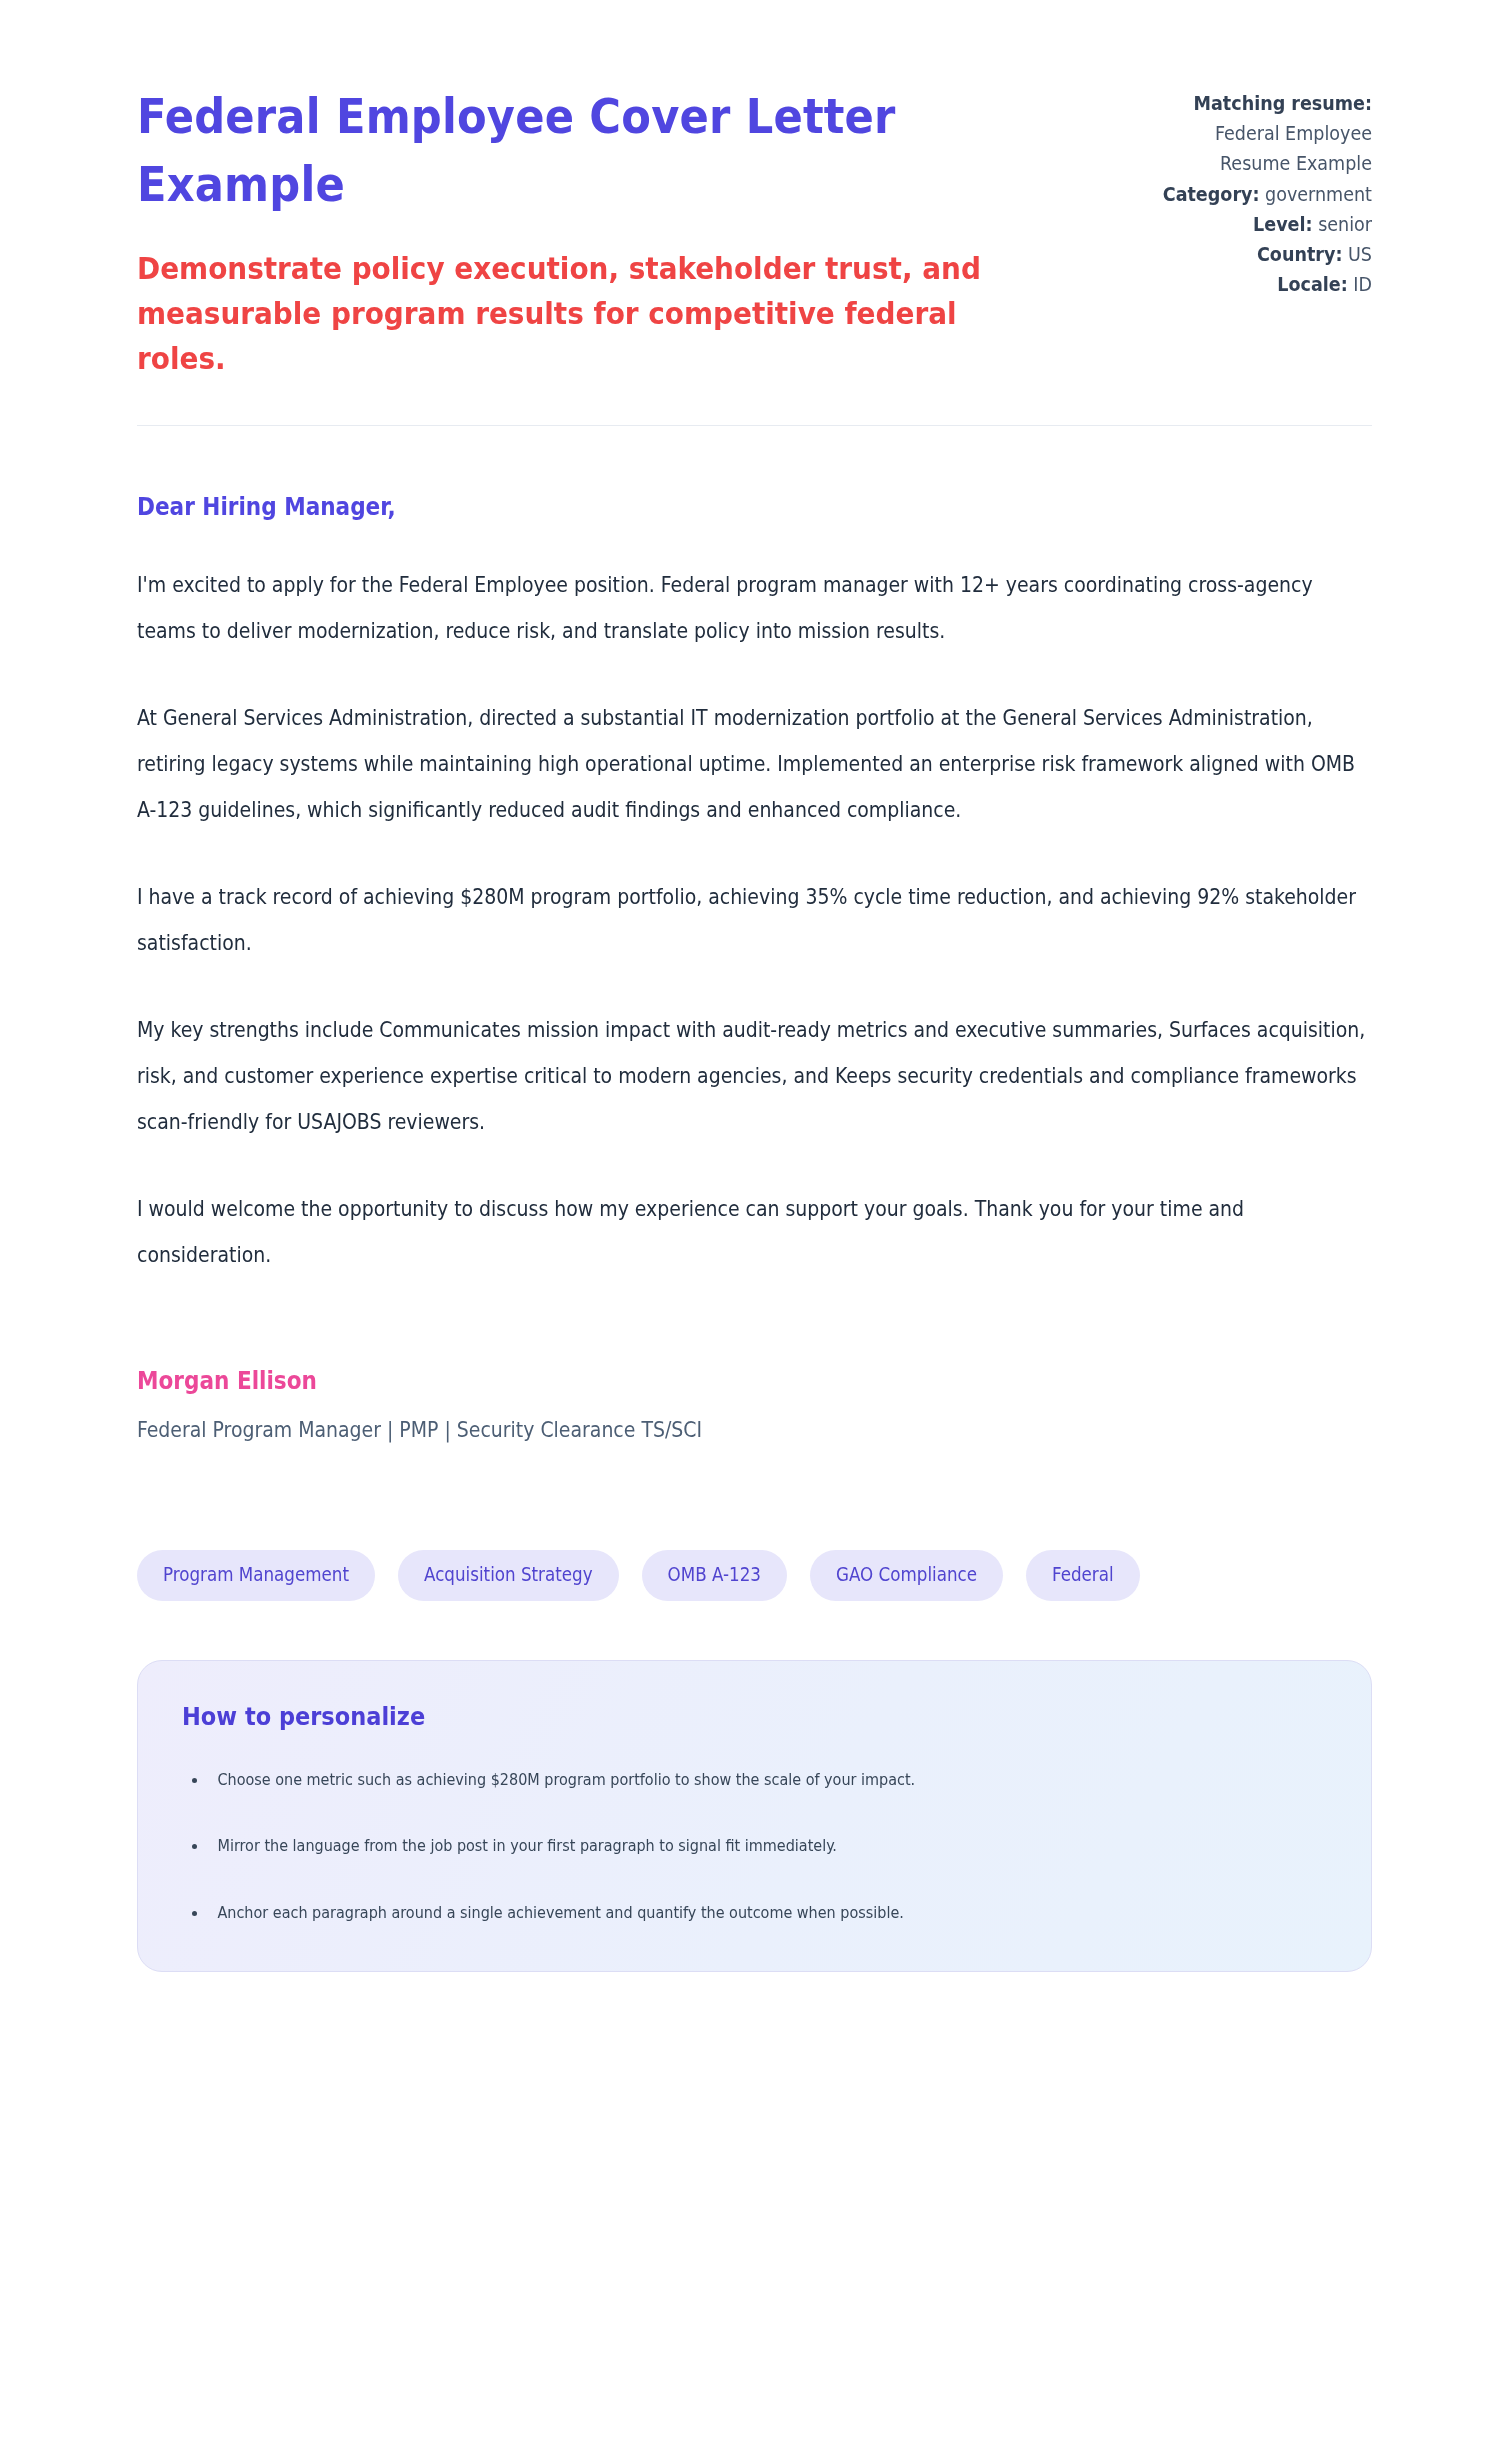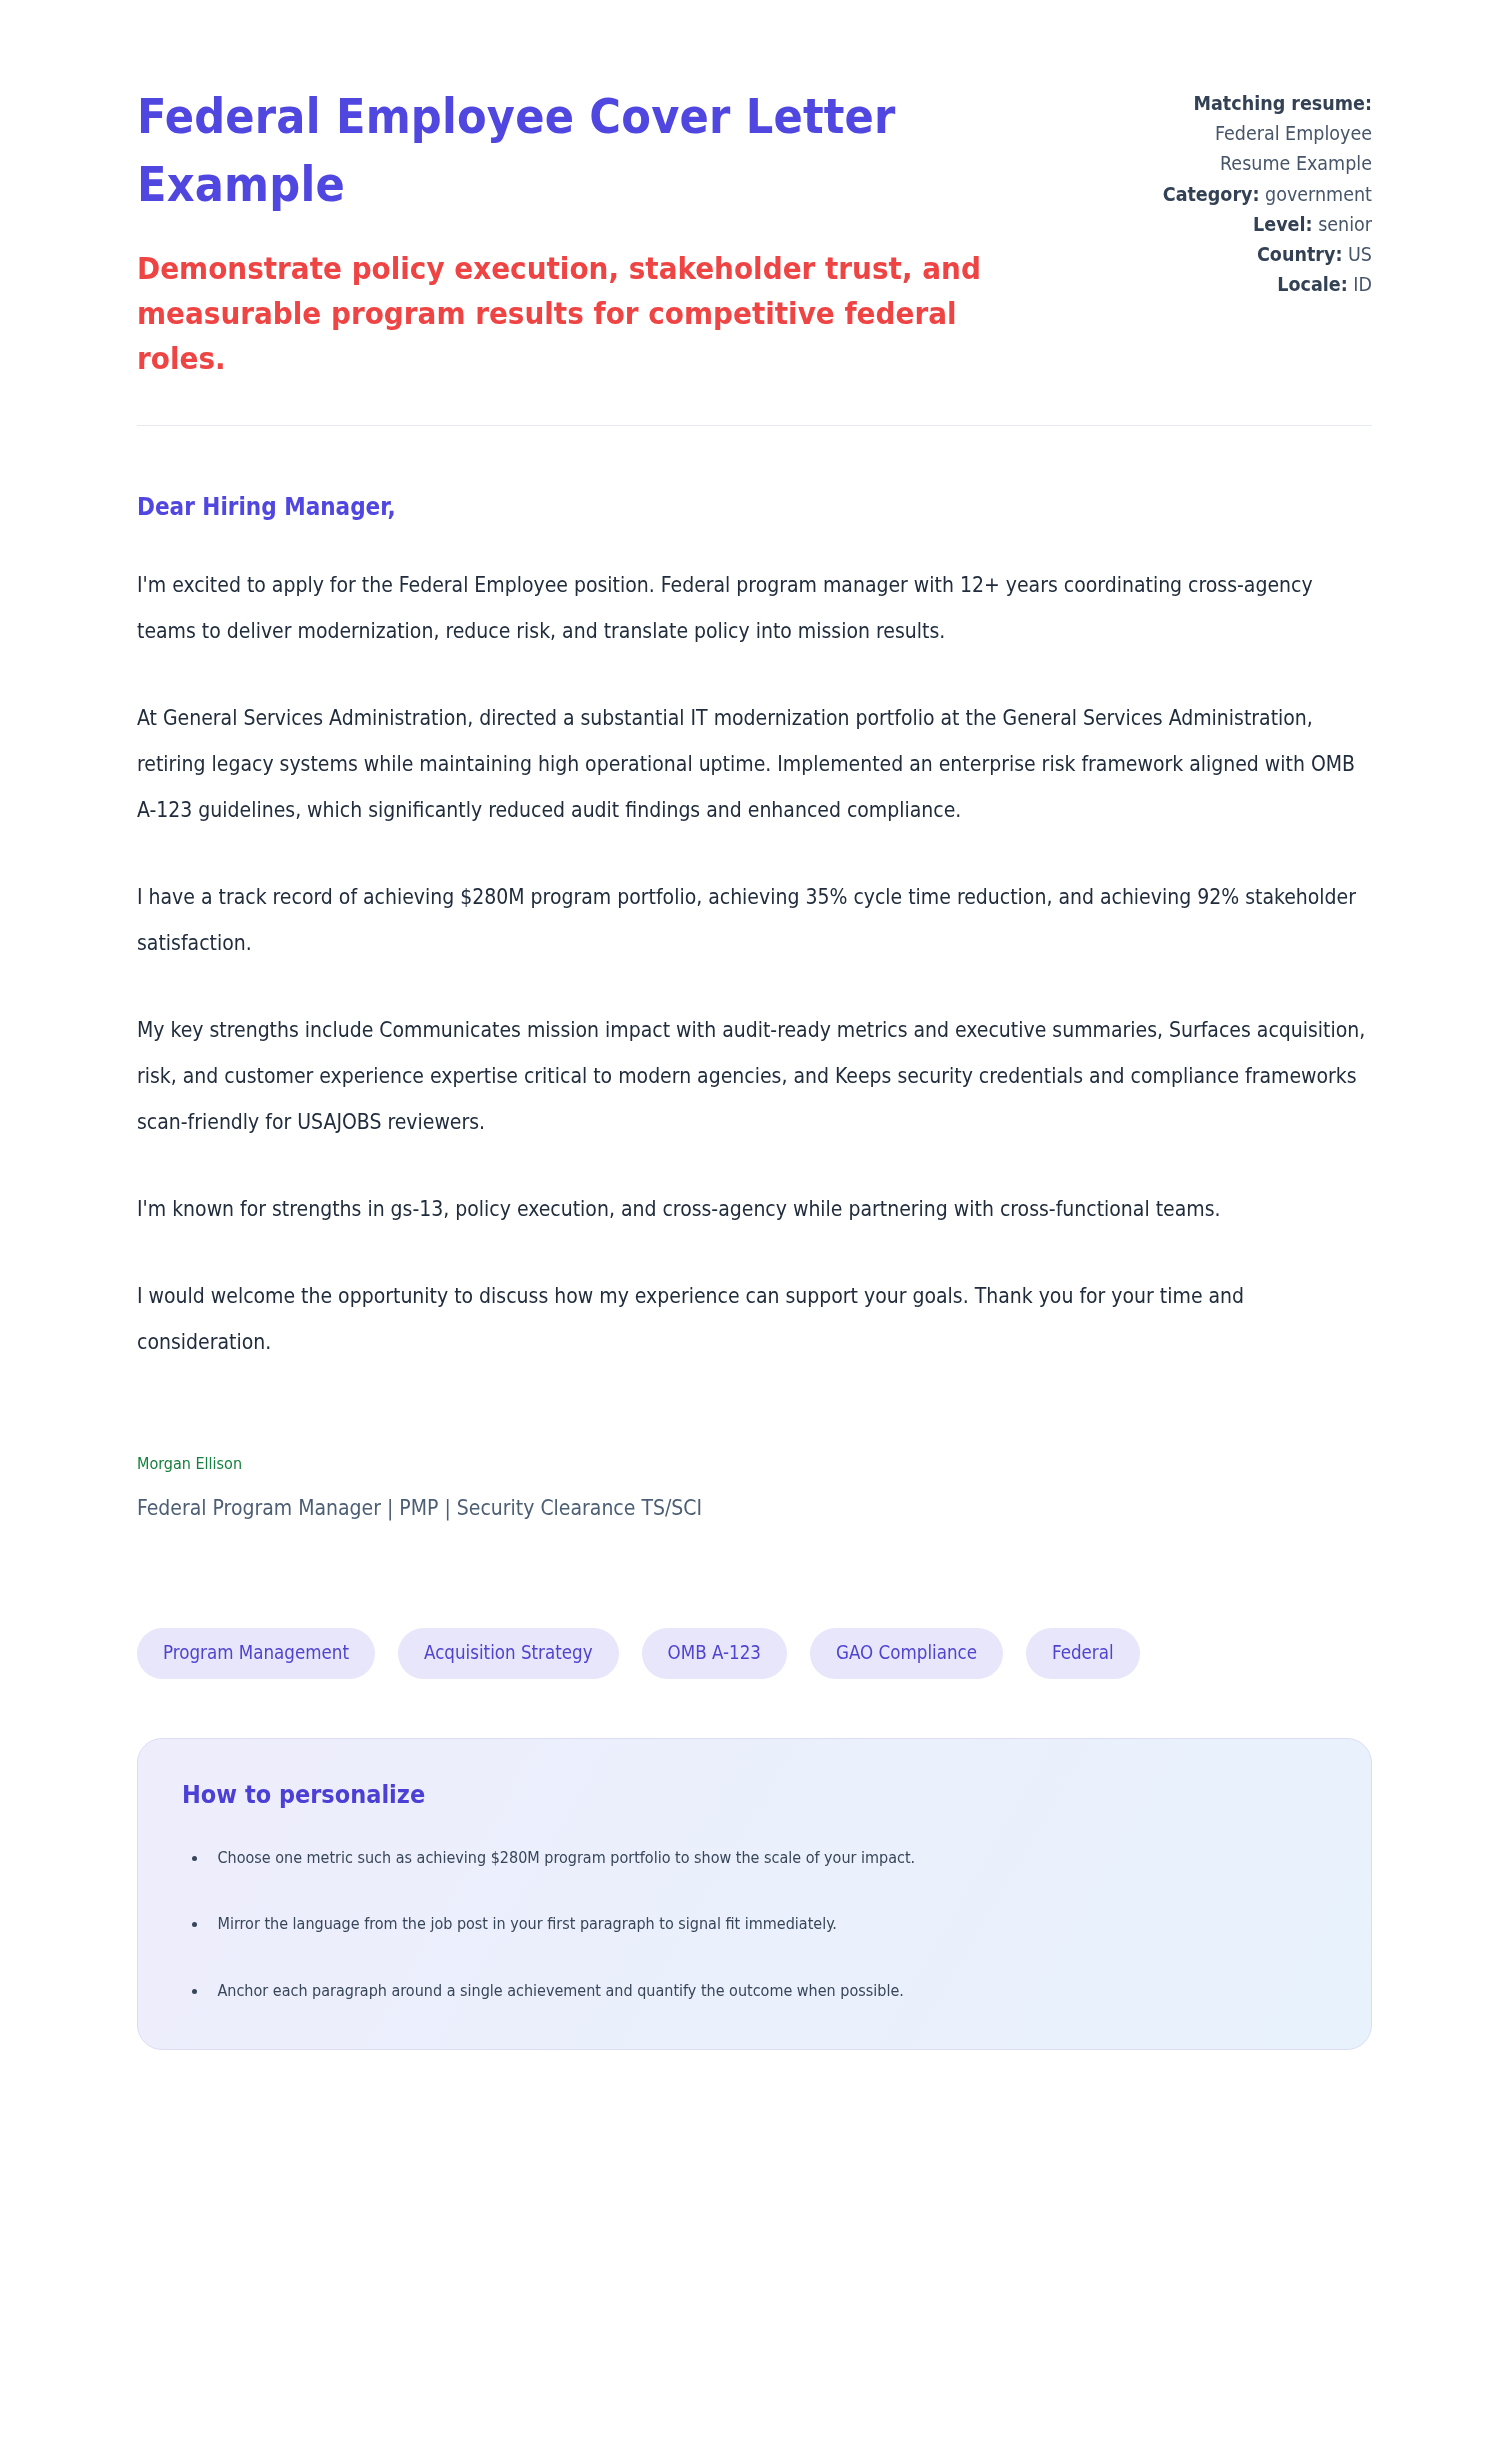--- a/index.html
+++ b/index.html
@@ -64,23 +64,23 @@
   }
   .letter p {
     margin-top: 41px;
     max-width: 1237px;
     font-size: 21px;
     line-height: 46px;
     color: #212d3d;
   }
   .sig-name {
     margin-top: 89px;
-    font-size: 16px;
-    font-weight: 400;
-    color: #15803d;
+    font-size: 24px;
+    font-weight: 700;
+    color: #ec4899;
   }
   .sig-role {
     margin-top: 23px;
     font-size: 21px;
     color: #4c5e74;
   }
   
   .tags {
     margin-top: 108px;
     display: flex;
@@ -147,21 +147,20 @@
   </div>
 
   <hr class="divider">
 
   <div class="letter">
     <div class="greeting">Dear Hiring Manager,</div>
     <p>I'm excited to apply for the Federal Employee position. Federal program manager with 12+ years coordinating cross-agency teams to deliver modernization, reduce risk, and translate policy into mission results.</p>
     <p>At General Services Administration, directed a substantial IT modernization portfolio at the General Services Administration, retiring legacy systems while maintaining high operational uptime. Implemented an enterprise risk framework aligned with OMB A-123 guidelines, which significantly reduced audit findings and enhanced compliance.</p>
     <p>I have a track record of achieving $280M program portfolio, achieving 35% cycle time reduction, and achieving 92% stakeholder satisfaction.</p>
     <p>My key strengths include Communicates mission impact with audit-ready metrics and executive summaries, Surfaces acquisition, risk, and customer experience expertise critical to modern agencies, and Keeps security credentials and compliance frameworks scan-friendly for USAJOBS reviewers.</p>
-    <p>I'm known for strengths in gs-13, policy execution, and cross-agency while partnering with cross-functional teams.</p>
     <p>I would welcome the opportunity to discuss how my experience can support your goals. Thank you for your time and consideration.</p>
     <div class="sig-name">Morgan Ellison</div>
     <div class="sig-role">Federal Program Manager | PMP | Security Clearance TS/SCI</div>
   </div>
 
   <div class="tags">
     <span class="tag">Program Management</span>
     <span class="tag">Acquisition Strategy</span>
     <span class="tag">OMB A-123</span>
     <span class="tag">GAO Compliance</span>

